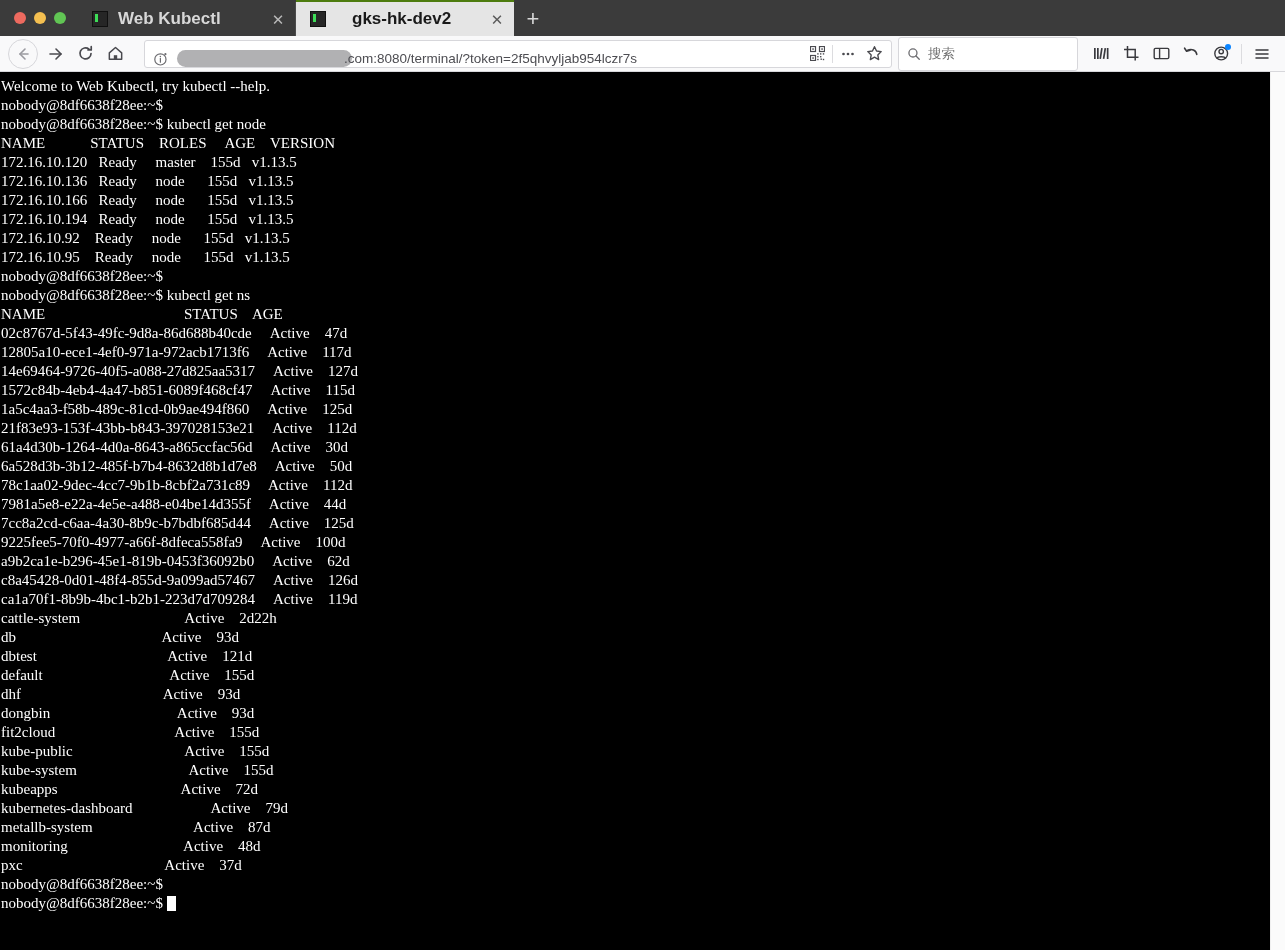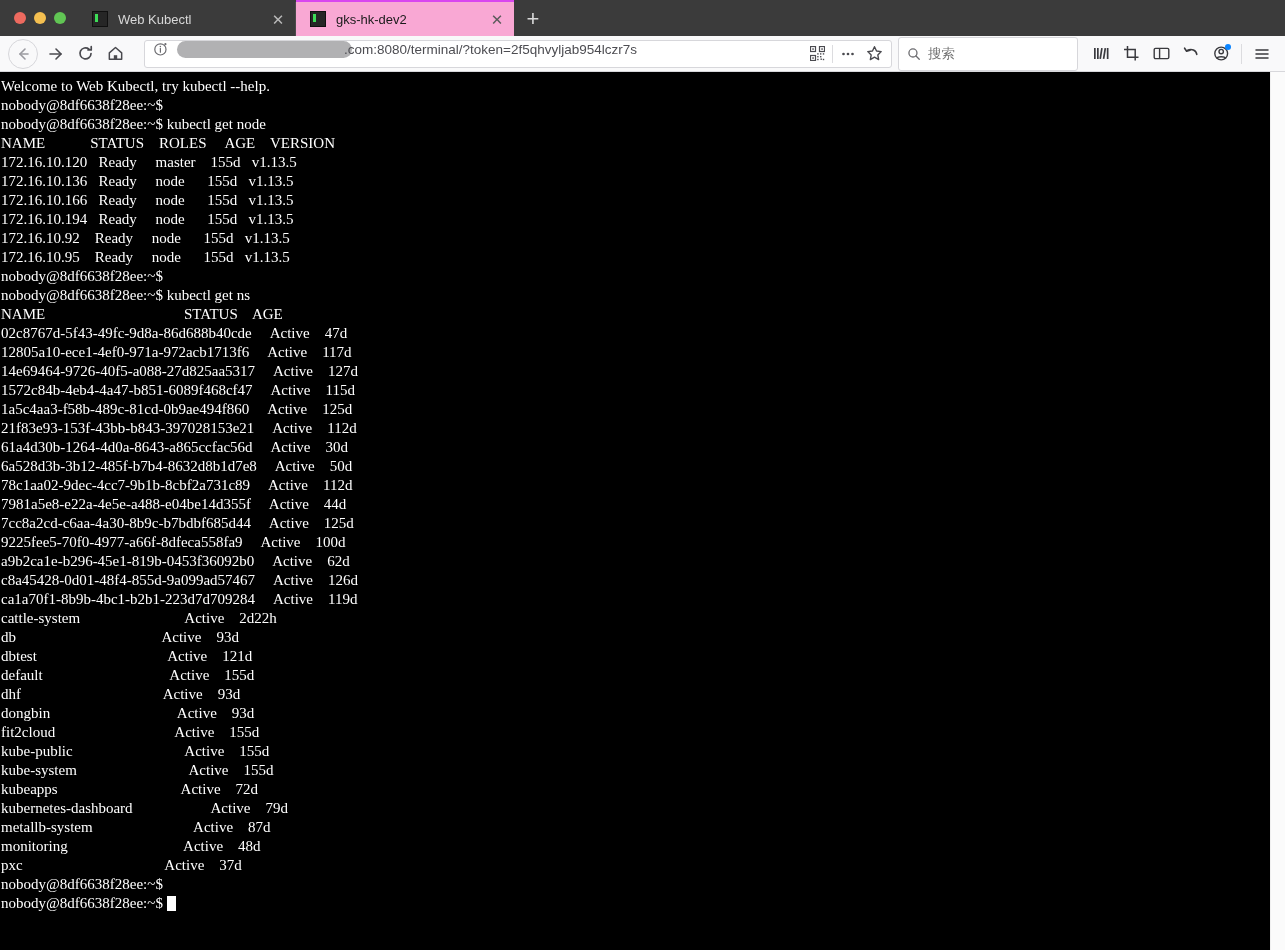--- a/index.html
+++ b/index.html
@@ -37,25 +37,26 @@
     width: 218px;
     display: flex;
     align-items: center;
     padding: 0 8px 0 14px;
     position: relative;
     color: #d8d8d8;
     font-size: 13px;
     border-right: 1px solid #4b4b4b;
   }
   .tab.active {
-    background: #f9a8d4;
+    background: #e5e5e5;
     color: #1a1a1a;
     height: 36px;
     border-right: none;
-    border-top: 2px solid #d946ef;
+    border-top: 2px solid #4d7c0f;
+    gap: 16px;
   }
   .tab-favicon {
     width: 16px; height: 16px;
     background: #262626;
     border: 1px solid #101010;
     position: relative;
     flex: 0 0 16px;
     margin-right: 10px;
   }
   .tab-favicon::after {
@@ -63,21 +64,22 @@
     position: absolute;
     left: 2px; top: 2px;
     width: 3px; height: 8px;
     background: #3ddc57;
   }
   .tab-title {
     flex: 1 1 auto;
     white-space: nowrap;
     overflow: hidden;
     text-overflow: clip;
-    font-size: 13px;
+    font-size: 17px;
+    font-weight: bold;
   }
   .tab-close {
     width: 18px; height: 18px;
     flex: 0 0 18px;
     display: flex; align-items: center; justify-content: center;
     font-size: 15px; line-height: 1;
     color: #b9b9b9;
   }
   .tab.active .tab-close { color: #5a5a5a; }
   .newtab {
@@ -110,21 +112,21 @@
   .navbtn svg { display: block; }
 
   .urlbar {
     flex: 1 1 auto;
     height: 28px;
     margin: 0 6px 0 14px;
     background: #fff;
     border: 1px solid #d7d7db;
     border-radius: 3px;
     display: flex;
-    align-items: flex-start;
+    align-items: flex-end;
     padding: 0 4px 0 8px;
     min-width: 0;
   }
   .urlbar-info { width: 16px; height: 16px; flex: 0 0 16px; color: #6c6c70; margin-right: 6px; }
   .url-wrap {
     flex: 1 1 auto;
     display: flex;
     align-items: center;
     min-width: 0;
     overflow: hidden;

